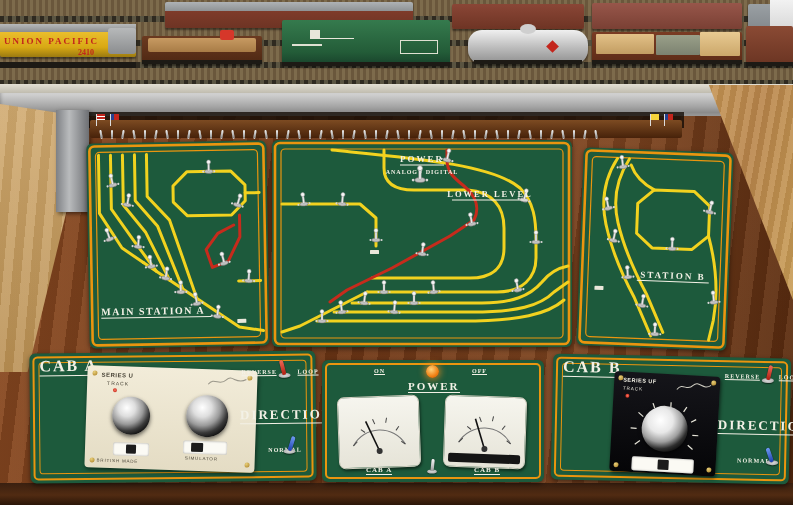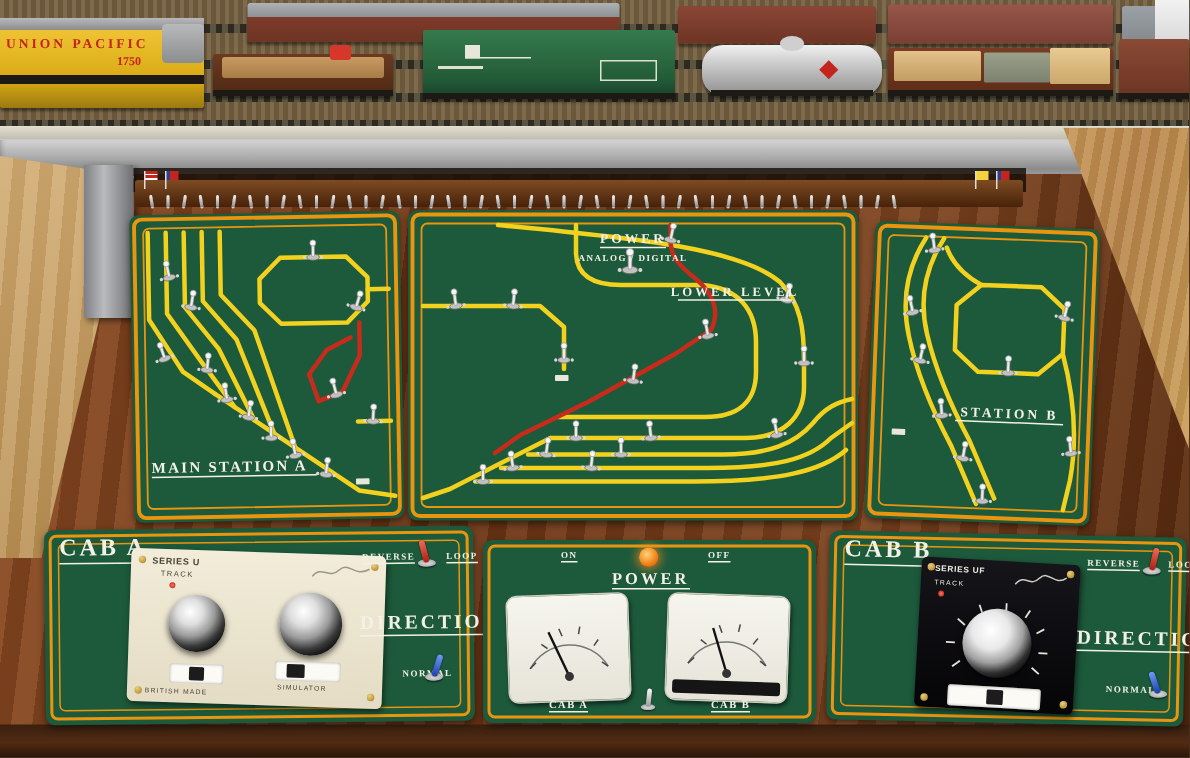--- a/index.html
+++ b/index.html
@@ -117,24 +117,24 @@
     <div class="abs rail" style="top:40px"></div>
     <div class="abs rail" style="top:62px"></div>
     <div class="abs rail" style="top:80px"></div>
 
     <div class="abs car" style="left:165px;top:2px;width:248px;height:26px;background:linear-gradient(#aeb2b5,#8e9294 35%,#7e3b2a 36%,#6e3424)"></div>
     <div class="abs car" style="left:452px;top:4px;width:132px;height:25px;background:linear-gradient(#8a4636,#6e3424)"></div>
     <div class="abs car" style="left:592px;top:3px;width:150px;height:26px;background:linear-gradient(#97564a,#7a4034)"></div>
     <div class="abs car" style="left:748px;top:4px;width:45px;height:26px;background:linear-gradient(#9aa0a4,#83888c)"></div>
     <div class="abs" style="left:770px;top:0;width:23px;height:32px;background:linear-gradient(#f2f2f2,#d6d6d6)"></div>
 
-    <div class="abs car loco-body" style="left:0;top:12px;width:136px;height:60px">
+    <div class="abs car loco-body" style="left:0;top:24px;width:136px;height:33px">
       <div class="abs loco-roof" style="left:0;top:0;width:136px;height:8px"></div>
       <div class="abs loco-text" style="left:4px;top:12px">UNION PACIFIC</div>
-      <div class="abs loco-num" style="left:78px;top:24px">1750</div>
+      <div class="abs loco-num" style="left:78px;top:24px">2410</div>
       <div class="abs loco-roof" style="left:108px;top:4px;width:28px;height:26px;border-radius:3px"></div>
       <div class="abs wheels" style="left:0;top:38px;width:136px;height:6px"></div>
     </div>
 
     <div class="abs car" style="left:142px;top:36px;width:120px;height:28px;background:linear-gradient(#6b3a20,#4e2813)">
       <div class="abs" style="left:6px;top:2px;width:108px;height:14px;background:linear-gradient(#c79a62,#a87c46);border-radius:2px"></div>
       <div class="abs" style="left:78px;top:-6px;width:14px;height:10px;background:#d6372a;border-radius:2px"></div>
       <div class="abs wheels" style="left:0;top:24px;width:120px;height:4px"></div>
     </div>
 

